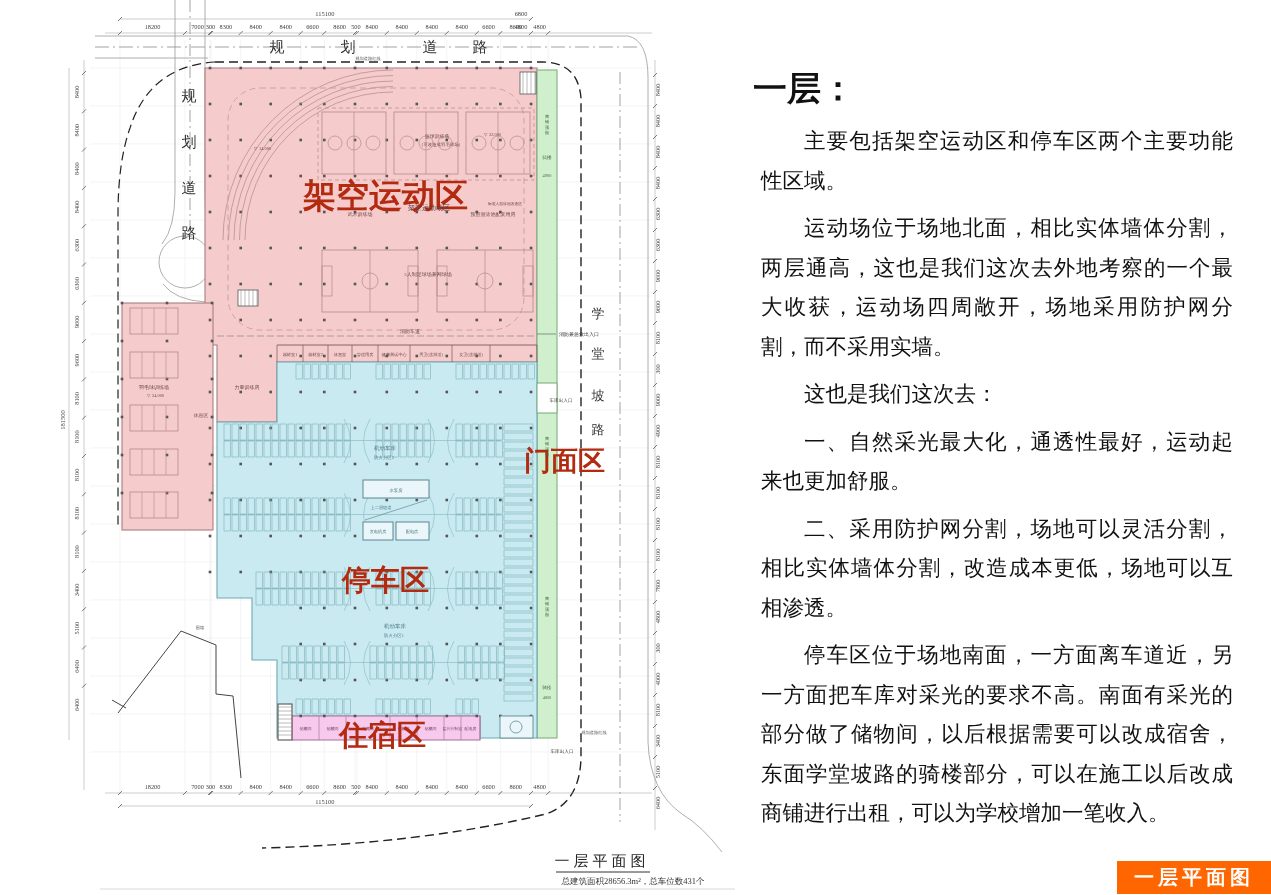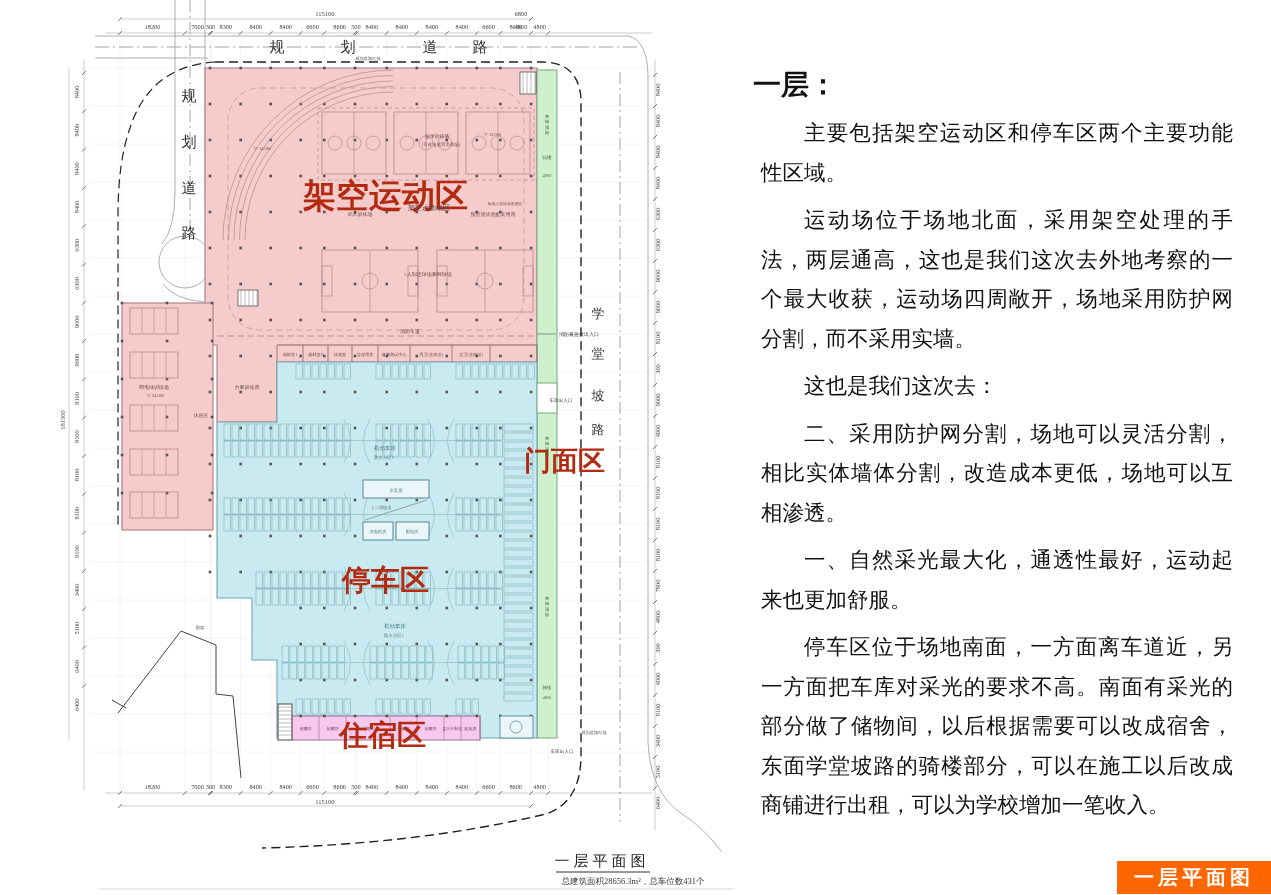--- a/index.html
+++ b/index.html
@@ -1,20 +1,20 @@
 <!DOCTYPE html>
 <html><head>
 <meta charset="utf-8">
 <style>
   html,body{margin:0;padding:0;background:#fff;}
   body{width:1271px;height:895px;position:relative;overflow:hidden;
        font-family:"Liberation Serif","DejaVu Serif",serif;color:#111;}
   #plan-wrap{position:absolute;left:0;top:0;width:745px;height:895px;}
   #article{position:absolute;left:753px;top:66px;width:488px;}
-  #article h1{font-size:28px;margin:0 0 10px 0;font-weight:bold;
+  #article h1{font-size:34px;margin:0 0 10px 0;font-weight:bold;
               font-family:"Liberation Sans","DejaVu Sans",sans-serif;}
   #article-body p{margin:8px;font-size:21.5px;line-height:39.5px;
                   text-indent:2em;text-align:justify;}
   #article-body b{font-weight:normal;}
   #badge{position:absolute;left:1117px;top:861px;width:154px;height:33px;
          background:#FF6600;color:#fff;font-weight:bold;font-size:20px;
          line-height:33px;text-align:center;letter-spacing:4px;
          font-family:"Liberation Sans","DejaVu Sans",sans-serif;}
   text{font-family:"Liberation Serif","DejaVu Serif",serif;}
   .redlab{font-family:"Liberation Sans","DejaVu Sans",sans-serif;font-weight:bold;}
@@ -966,21 +966,21 @@
         <text x="598" y="400" font-size="13" fill="#333" text-anchor="middle">坡</text>
         <text x="598" y="434" font-size="13" fill="#333" text-anchor="middle">路</text>
       </g>
 </svg>
 </div>
 
 <div id="article">
   <h1>一层：</h1>
   <div id="article-body">
       <p><span>主要包括架空运动区和停车区两个主要功能性区域。</span></p>
-      <p><span>运动场位于场地北面，采用架空处理的手法，两层通高，这也是我们这次去</span><b>外地考察</b><span>的一个</span><b>最大收获</b><span>，运动场四周敞开，场地采用防护网分割，而不采用实墙。</span></p>
+      <p><span>运动场位于场地北面，相比实体墙体分割，两层通高，这也是我们这次去</span><b>外地考察</b><span>的一个</span><b>最大收获</b><span>，运动场四周敞开，场地采用防护网分割，而不采用实墙。</span></p>
       <p><b>这也是我们这次去：</b></p>
+      <p><span>一、自然采光最大化，通透性最好，运动起来也更加舒服。</span></p>
       <p><span>二、采用防护网分割，场地可以灵活分割，相比实体墙体分割，改造成本更低，场地可以互相渗透。</span></p>
-      <p><span>一、自然采光最大化，通透性最好，运动起来也更加舒服。</span></p>
       <p><span>停车区位于场地南面，一方面离车道近，另一方面把车库对采光的要求不高。南面有采光的部分做了储物间，以后根据需要可以改成宿舍，东面学堂坡路的骑楼部分，可以在施工以后改成商铺进行出租，可以为学校增加一笔收入。</span></p>
     </div>
 </div>
 
 <div id="badge">一层平面图</div>
 
 </body></html>

